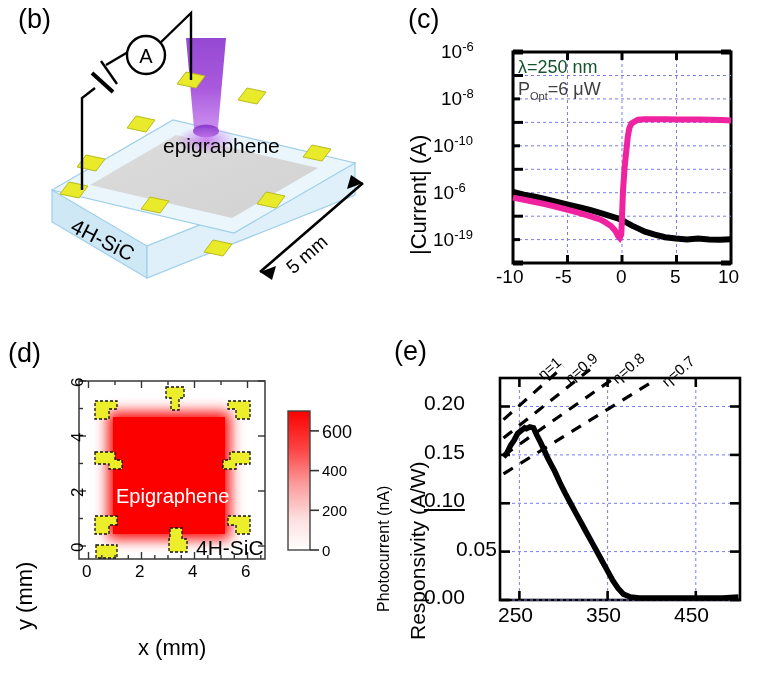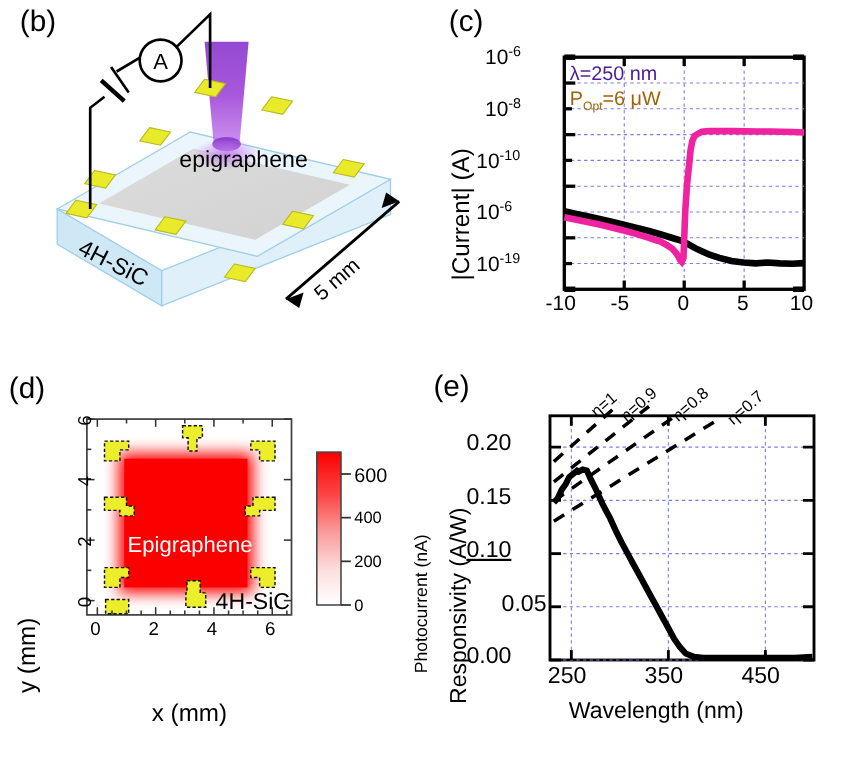--- a/index.html
+++ b/index.html
@@ -164,22 +164,22 @@
     10<sup style="font-size:13px;">-19</sup></div>
 
   
   <div class="ticklab" style="left:96px;top:266px;">-10</div>
   <div class="ticklab" style="left:155px;top:266px;">-5</div>
   <div class="ticklab" style="left:216px;top:266px;">0</div>
   <div class="ticklab" style="left:270px;top:266px;">5</div>
   <div class="ticklab" style="left:318px;top:266px;">10</div>
 
   
-  <div style="position:absolute;left:118px;top:57px;font-size:18px;color:#4c1d95;white-space:nowrap;">λ=250 nm</div>
-  <div style="position:absolute;left:118px;top:79px;font-size:18px;color:#a16207;white-space:nowrap;"><span>P</span><sub style="font-size:11px;">Opt</sub><span>=6 μW</span></div>
+  <div style="position:absolute;left:118px;top:57px;font-size:18px;color:#14532d;white-space:nowrap;">λ=250 nm</div>
+  <div style="position:absolute;left:118px;top:79px;font-size:18px;color:#404040;white-space:nowrap;"><span>P</span><sub style="font-size:11px;">Opt</sub><span>=6 μW</span></div>
 </div>
 
 <div class="panel" id="panel-d">
   <div class="plabel" style="left:8px;top:8px;">(d)</div>
 
   
   <div style="position:absolute;left:12px;top:300px;font-size:22px;transform:rotate(-90deg);transform-origin:0 0;white-space:nowrap;">y (mm)</div>
   
   <div style="position:absolute;left:138px;top:305px;font-size:22px;white-space:nowrap;text-align:right;">x (mm)</div>
   
@@ -300,21 +300,20 @@
   <div class="ticklab" style="left:322px;top:132px;font-size:15px;">400</div>
   <div class="ticklab" style="left:322px;top:92px;font-size:18px;">600</div>
 </div>
 
 <div class="panel" id="panel-e">
   <div class="plabel" style="left:4px;top:6px;">(e)</div>
 
   
   <div style="position:absolute;left:16px;top:310px;font-size:21px;transform:rotate(-90deg);transform-origin:0 0;white-space:nowrap;">Responsivity (A/W)</div>
   
-  <div style="position:absolute;left:127px;top:305px;font-size:21px;white-space:nowrap;">Wavelength (nm)</div>
 
   <svg width="378" height="369" viewBox="0 0 378 369">
 
     <rect x="110" y="48" width="240" height="222" fill="#ffffff" stroke="#000" stroke-width="2.6"></rect>
 
     <g stroke="#7b7bf0" stroke-width="1" stroke-dasharray="3,3">
       <line x1="110" y1="270" x2="350" y2="270"></line>
       <line x1="110" y1="221.6" x2="350" y2="221.6"></line>
       <line x1="110" y1="173.3" x2="350" y2="173.3"></line>
       <line x1="110" y1="124.9" x2="350" y2="124.9"></line>

